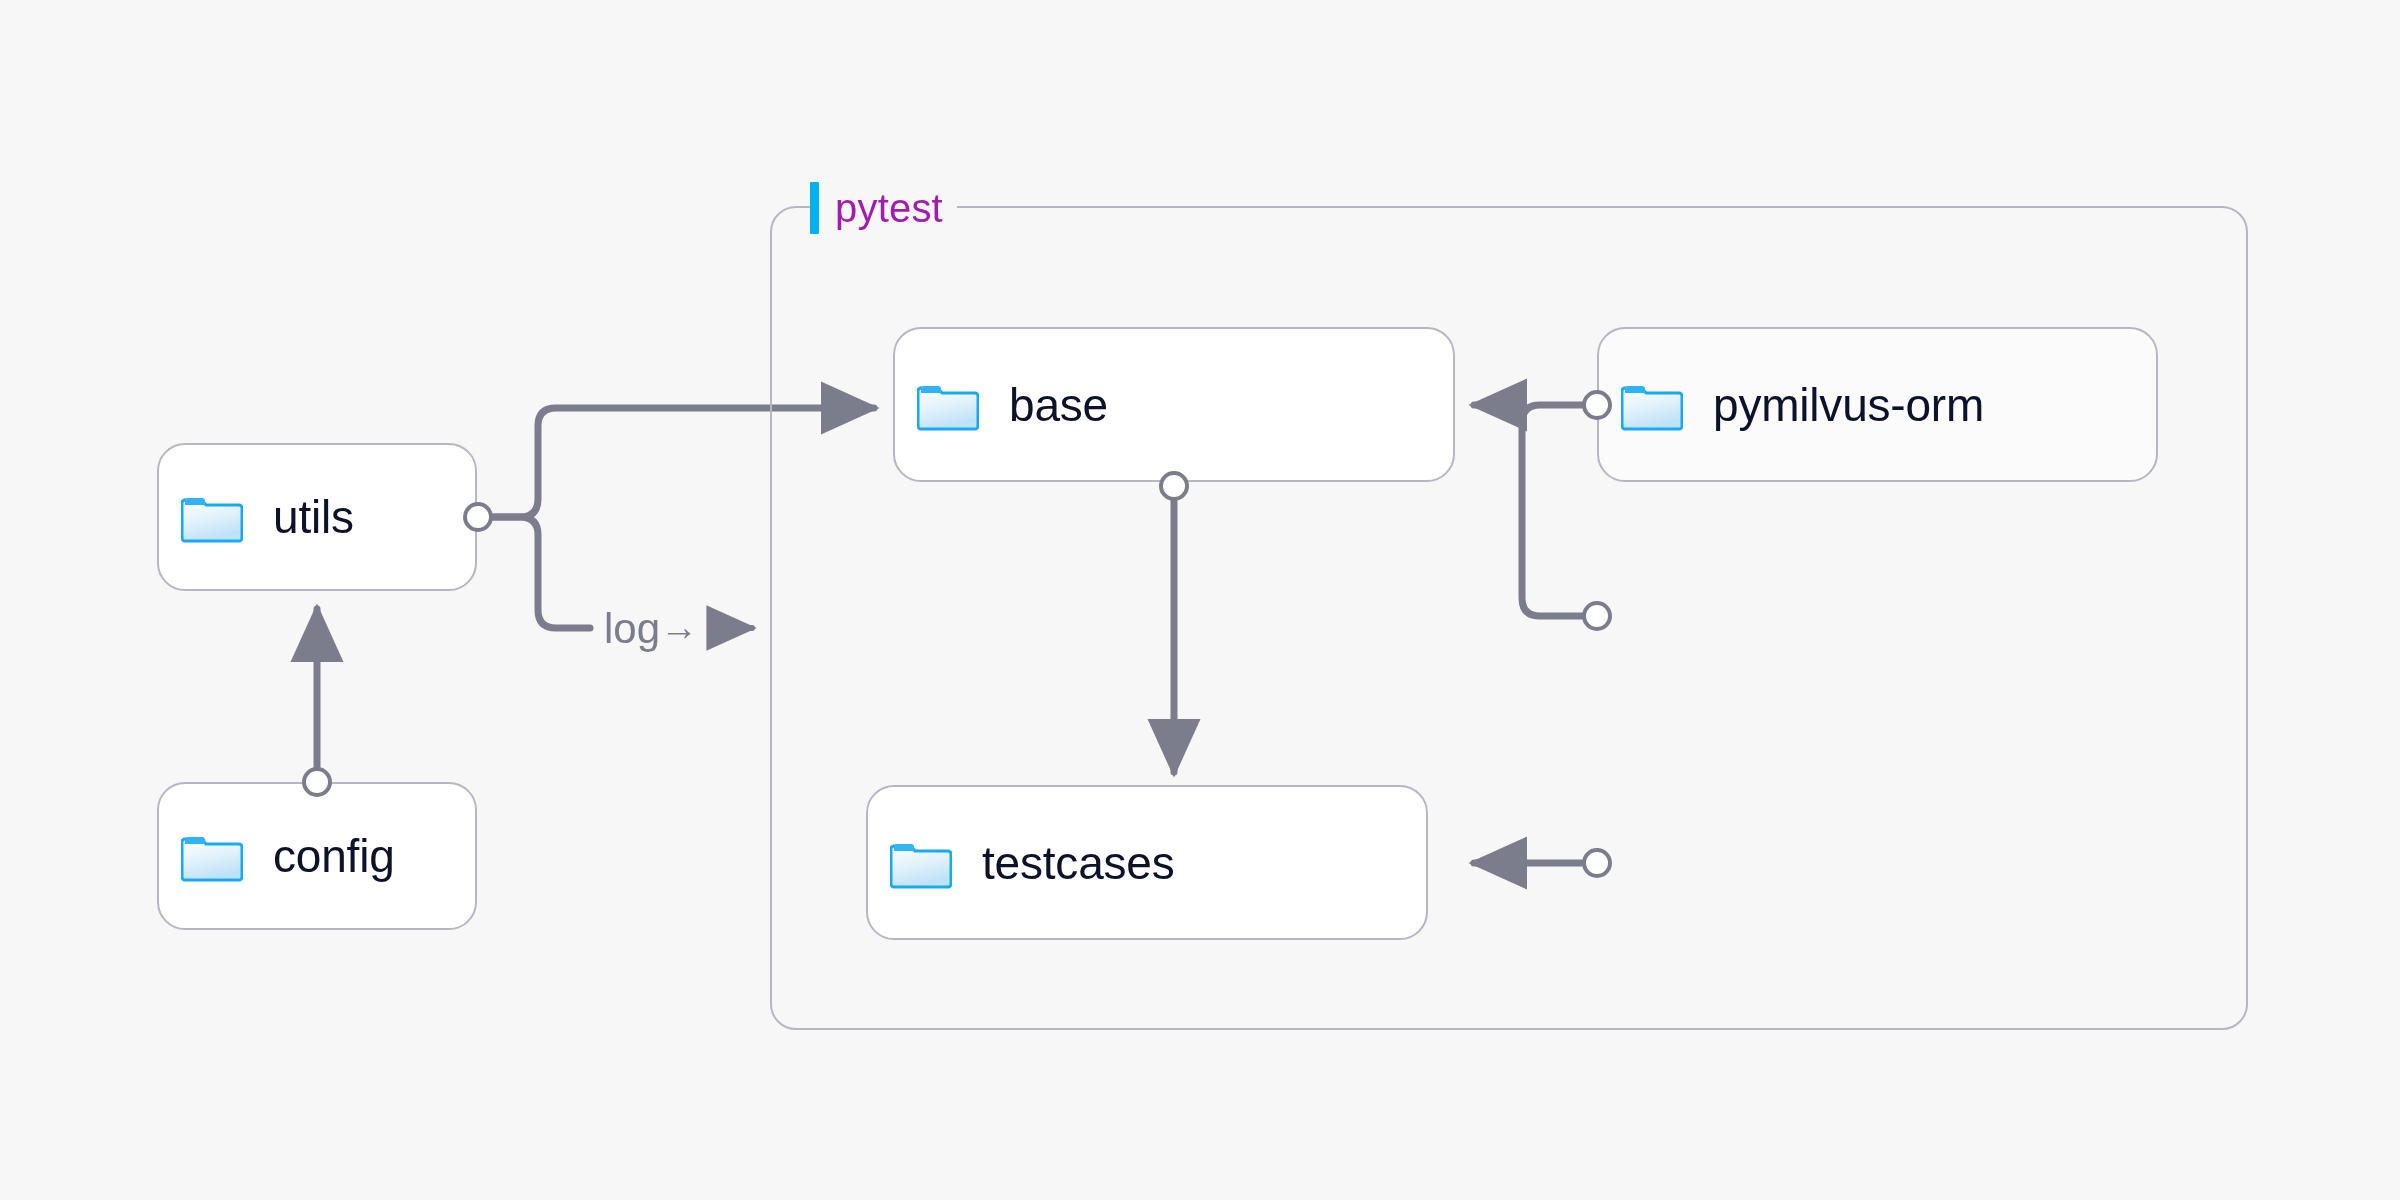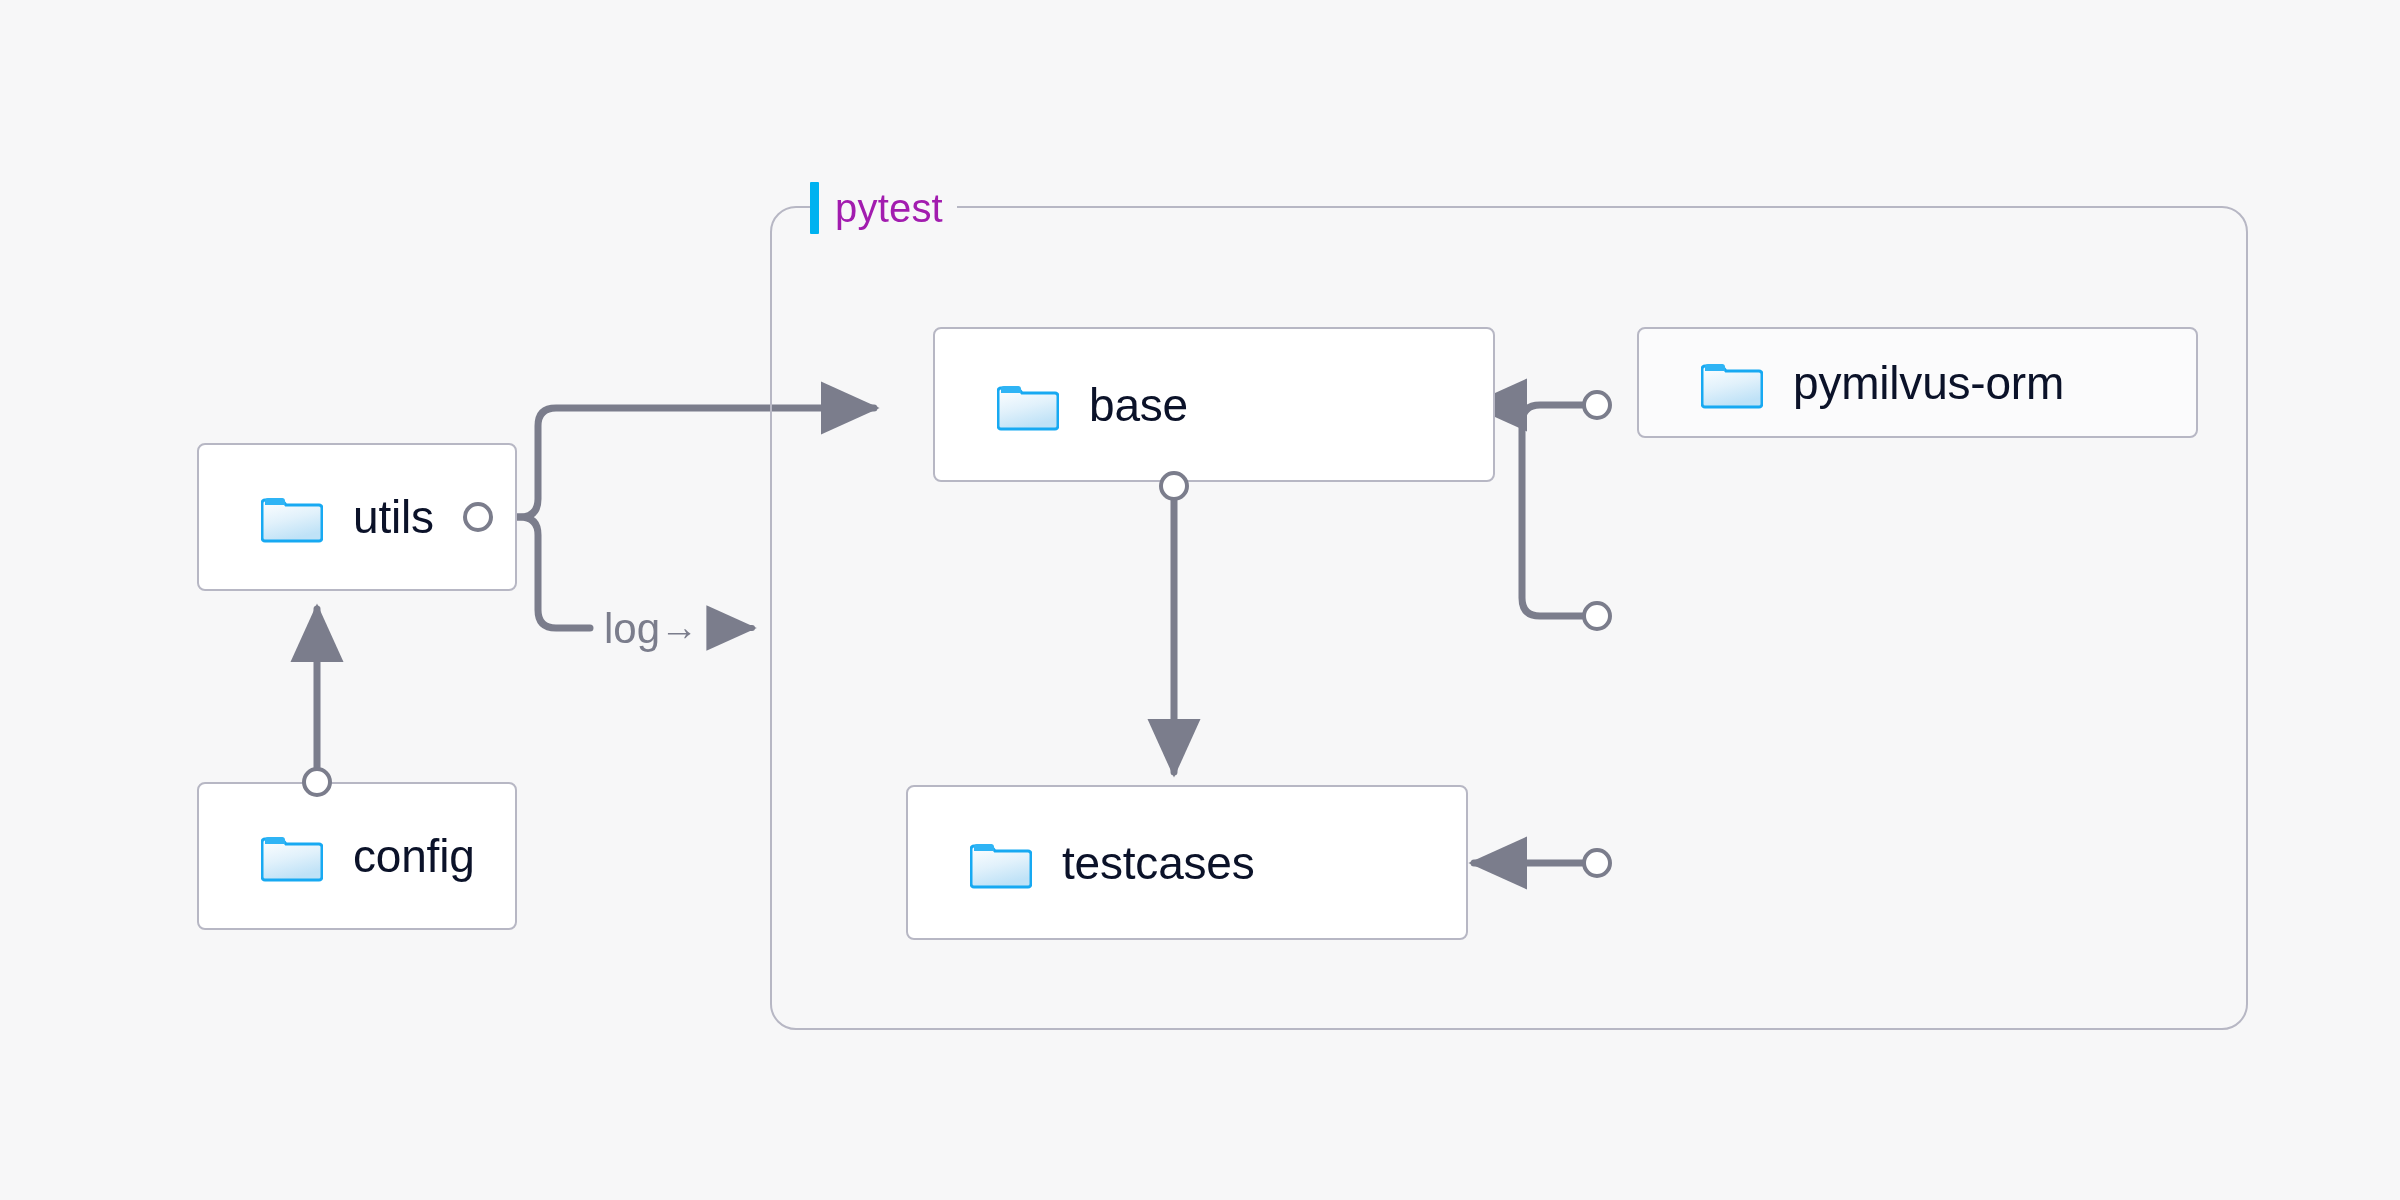--- a/index.html
+++ b/index.html
@@ -59,48 +59,47 @@
     font-size: 40px;
     color: #a21caf;
     letter-spacing: 0.2px;
     white-space: nowrap;
   }
 
   
   .node {
     position: absolute;
     border: 2px solid #b7b7c4;
-    border-radius: 8px;
+    border-radius: 28px;
     box-sizing: border-box;
     display: flex;
     align-items: center;
-    padding-left: 62px;
+    padding-left: 22px;
     gap: 30px;
-    margin-left: 40px;
   }
   .node.solid {
     background: #ffffff;
   }
   .node.translucent {
     background: rgba(255, 255, 255, 0.55);
   }
   .node-label {
     font-size: 46px;
     color: #0b1229;
     letter-spacing: -0.2px;
     white-space: nowrap;
     line-height: 1;
   }
 
   
   #node-utils       { left: 157px;  top: 443px; width: 320px; height: 148px; }
   #node-config      { left: 157px;  top: 782px; width: 320px; height: 148px; }
   #node-base        { left: 893px;  top: 327px; width: 562px; height: 155px; }
   #node-testcases   { left: 866px;  top: 785px; width: 562px; height: 155px; }
-  #node-pymilvus    { left: 1597px; top: 327px; width: 561px; height: 111px; }
+  #node-pymilvus    { left: 1597px; top: 327px; width: 561px; height: 155px; }
   #node-check       { left: 1597px; top: 538px; width: 561px; height: 155px; }
   #node-common      { left: 1597px; top: 785px; width: 561px; height: 155px; }
 
   
   .folder-icon {
     width: 62px;
     height: 54px;
     flex: 0 0 auto;
     display: block;
   }

